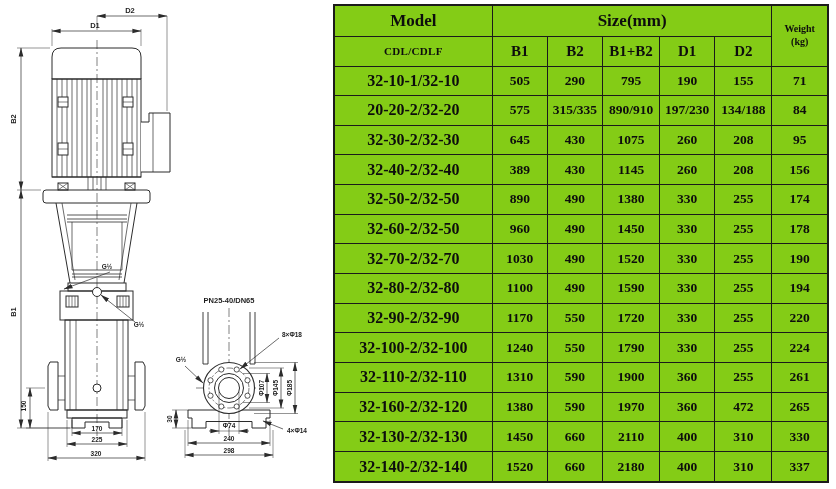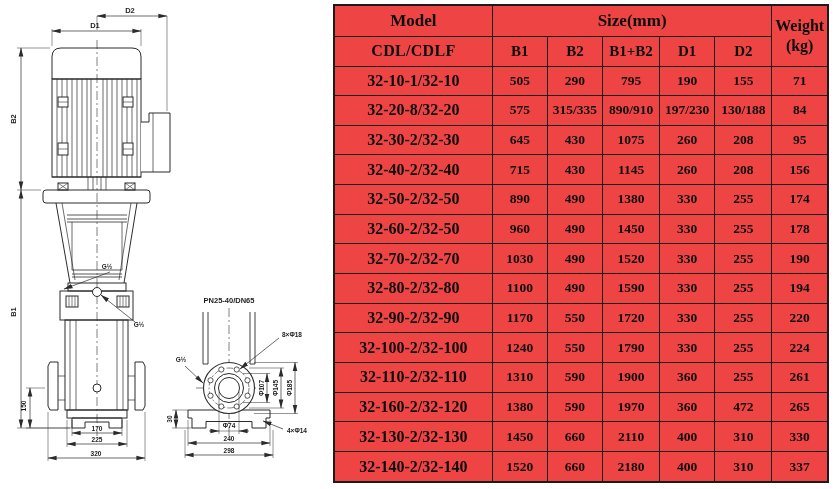--- a/index.html
+++ b/index.html
@@ -14,31 +14,31 @@
   .drawing text {
     font-family:"Liberation Sans","DejaVu Sans",sans-serif;
     font-weight:bold; fill:#1d1d1d; stroke:none;
   }
   .dimtxt { font-size:6.5px; }
   .bigtxt { font-size:7.5px; }
   
   table.dim-table {
     position:absolute; left:333px; top:4px; width:496px; height:479px;
     border-collapse:collapse; table-layout:fixed;
-    border:2px solid #1b1b1b; background:#ef4444;
+    border:2px solid #1b1b1b; background:#84cc16;
   }
   .dim-table th, .dim-table td {
     border:1.5px solid #1b1b1b; text-align:center; vertical-align:middle;
     padding:0; font-weight:bold; color:#0d0d0d; overflow:hidden; white-space:nowrap;
   }
   .h-model   { font-size:17px; }
-  .h-code    { font-size:16px; letter-spacing:.3px; }
+  .h-code    { font-size:11px; letter-spacing:.3px; }
   .h-size    { font-size:17px; }
   .h-col     { font-size:15px; }
-  .h-weight  { font-size:16px; line-height:1.25; }
+  .h-weight  { font-size:10px; line-height:1.25; }
   .dim-table td { font-size:13.5px; }
   .dim-table td.model-cell { font-size:16px; }
   thead tr.r1 { height:31px; }
   thead tr.r2 { height:30px; }
 </style>
 </head>
 <body>
 
 <div class="sheet">
 
@@ -221,40 +221,40 @@
         <tr>
           <td class="model-cell">32-10-1/32-10</td>
           <td>505</td>
           <td>290</td>
           <td>795</td>
           <td>190</td>
           <td>155</td>
           <td>71</td>
         </tr>
         <tr>
-          <td class="model-cell">32-20-8/32-20</td>
+          <td class="model-cell">20-20-2/32-20</td>
           <td>575</td>
           <td>315/335</td>
           <td>890/910</td>
           <td>197/230</td>
-          <td>130/188</td>
+          <td>134/188</td>
           <td>84</td>
         </tr>
         <tr>
           <td class="model-cell">32-30-2/32-30</td>
           <td>645</td>
           <td>430</td>
           <td>1075</td>
           <td>260</td>
           <td>208</td>
           <td>95</td>
         </tr>
         <tr>
           <td class="model-cell">32-40-2/32-40</td>
-          <td>715</td>
+          <td>389</td>
           <td>430</td>
           <td>1145</td>
           <td>260</td>
           <td>208</td>
           <td>156</td>
         </tr>
         <tr>
           <td class="model-cell">32-50-2/32-50</td>
           <td>890</td>
           <td>490</td>

